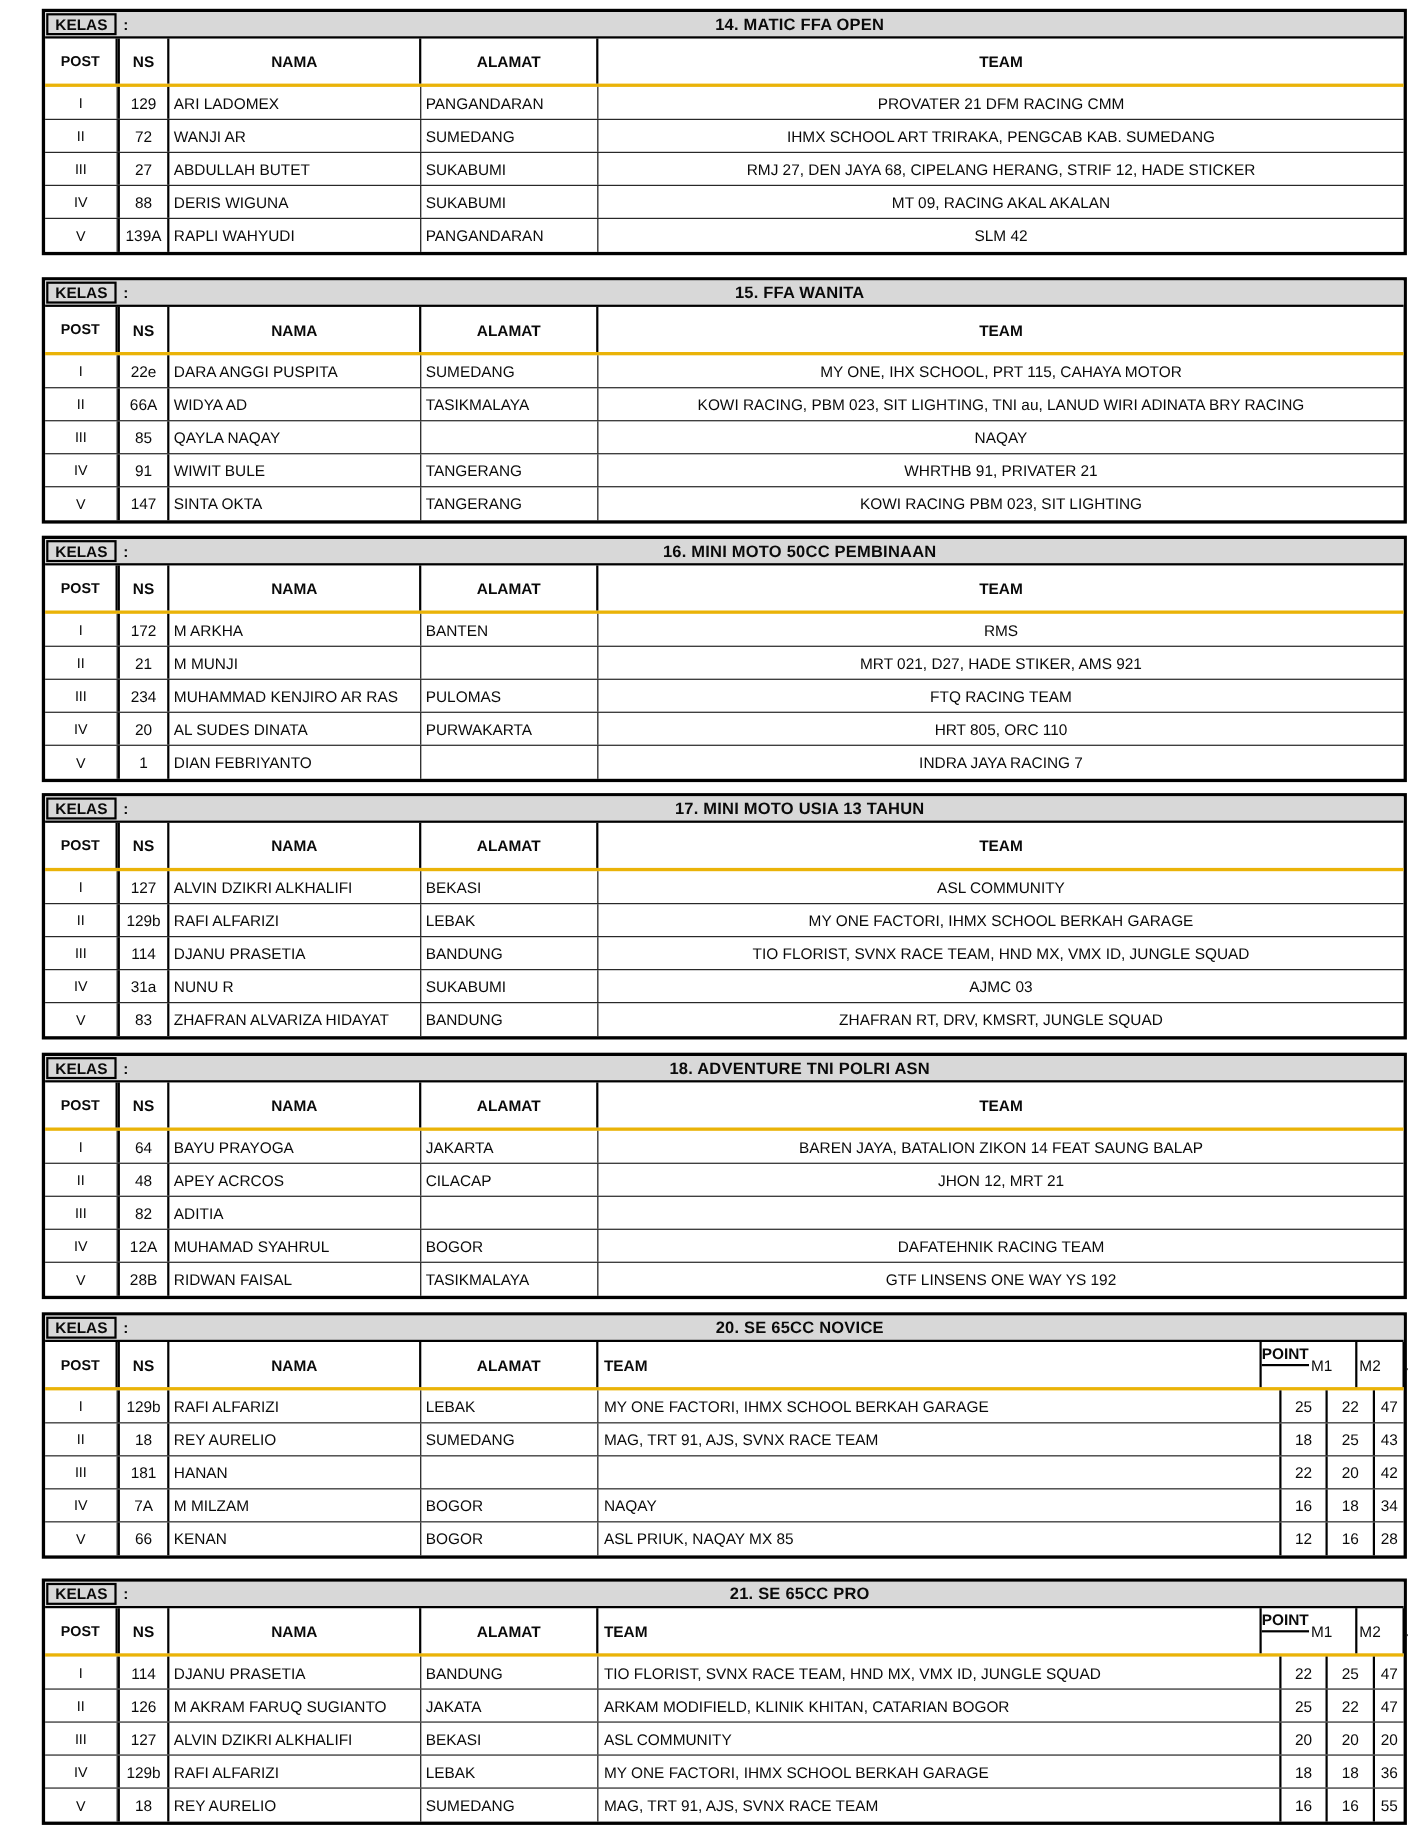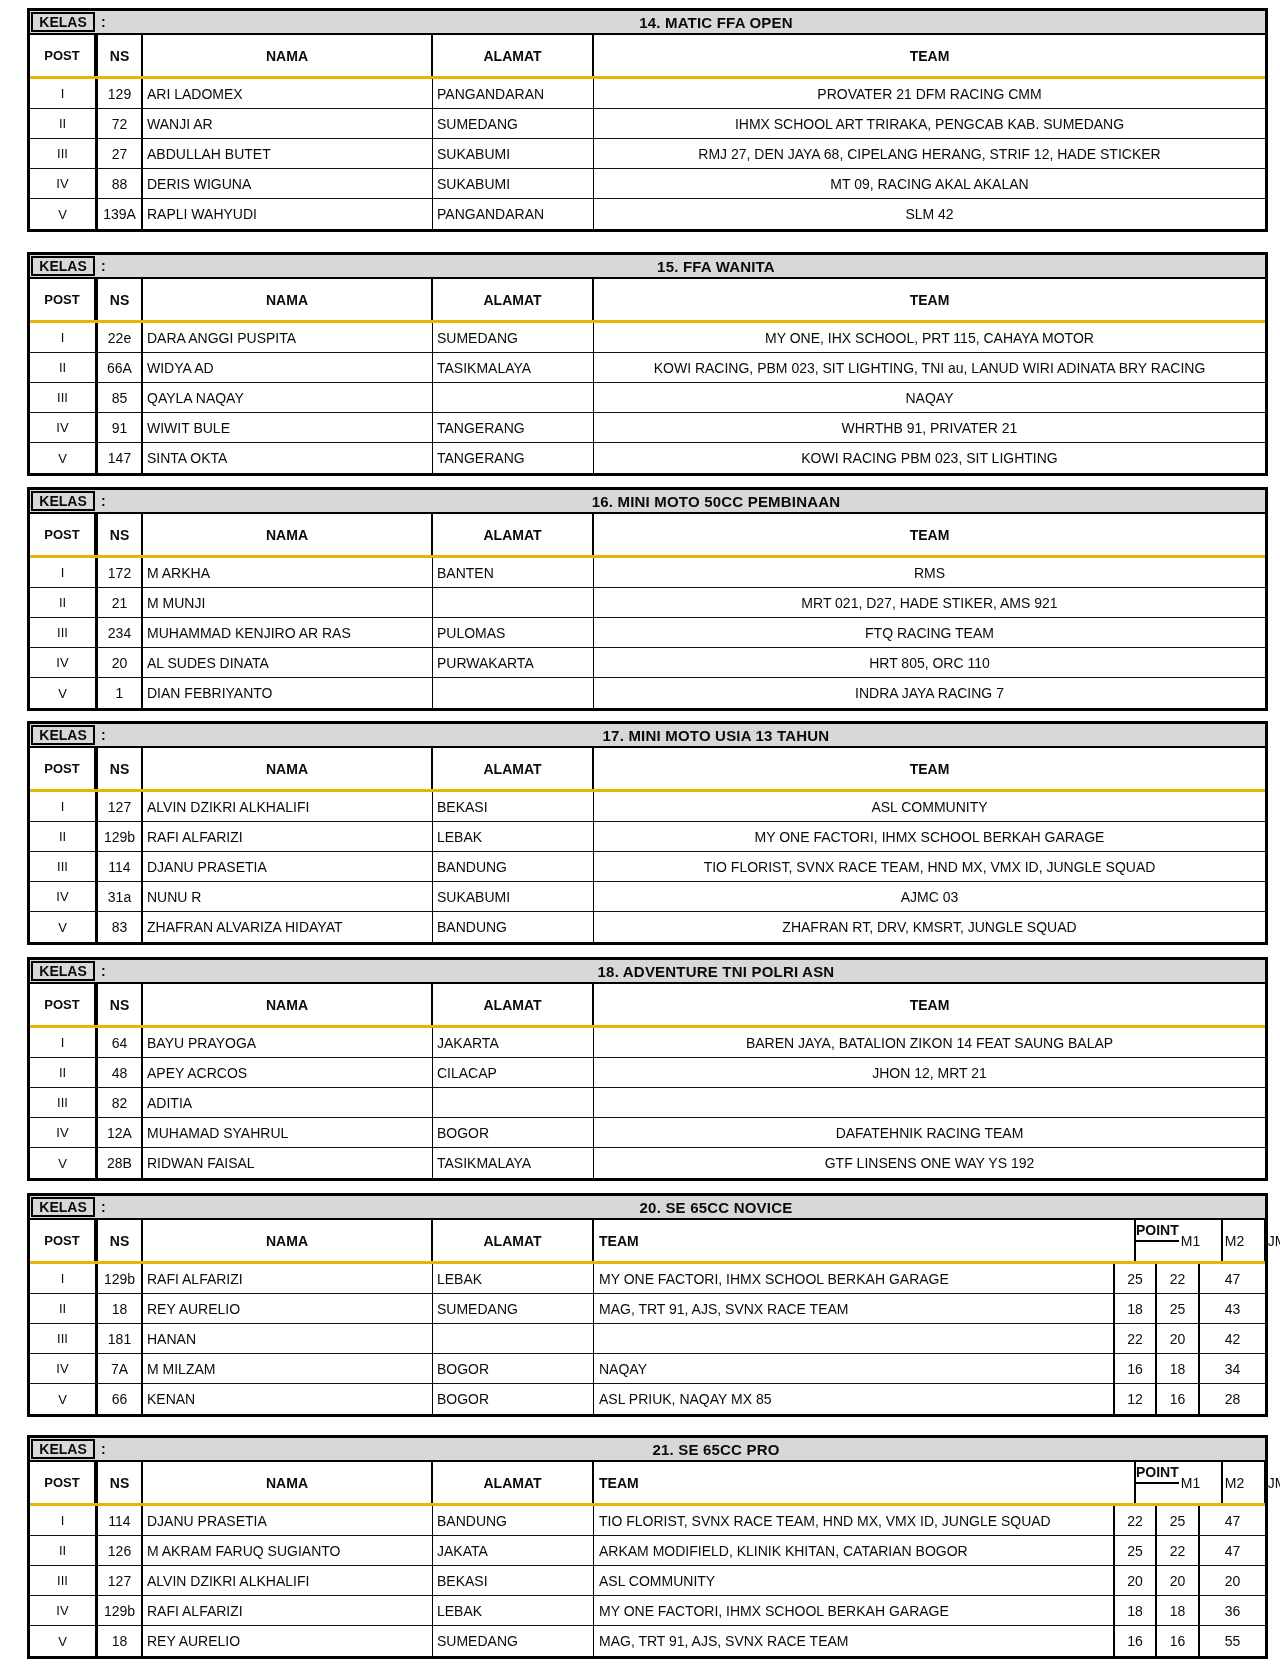--- a/index.html
+++ b/index.html
@@ -3,21 +3,21 @@
 <meta charset="utf-8">
 <style>
   * { box-sizing: border-box; }
   html, body { margin: 0; padding: 0; }
   body {
     width: 1280px; height: 1669px;
     background: #ffffff;
     font-family: "Liberation Sans", sans-serif;
     color: #0a0a0a;
   }
-  .page { padding: 8px 0 0 27px; }
+  .page { padding: 8px 0 0 38px; }
 
   .tbl {
     width: 1241px;
     border: 3px solid #000;
     background: #fff;
   }
 
   
   .strip {
     height: 24px;
@@ -51,26 +51,26 @@
 
   
   .row { display: flex; align-items: stretch; }
   .cell {
     display: flex; align-items: center;
     font-size: 14px;
     overflow: hidden; white-space: nowrap;
   }
   .c-post   { width: 66px;  justify-content: center; border-right: 1px solid #000; font-size: 13px; }
   .c-ns     { width: 47px;  justify-content: center; border-left: 2px solid #000; border-right: 2px solid #000; }
-  .c-nama   { width: 290px; padding-left: 4px;  border-right: 1px solid #000; }
+  .c-nama   { width: 229px; padding-left: 4px;  border-right: 1px solid #000; }
   .c-alamat { width: 161px; padding-left: 4px;  border-right: 1px solid #000; }
   .c-team   { flex: 1; justify-content: center; }
   .tbl.points .c-team { justify-content: flex-start; padding-left: 5px; }
   .c-pt     { justify-content: center; border-left: 2px solid #000; }
-  .c-m1 { width: 42px; } .c-m2 { width: 43px; } .c-jml { width: 67px; }
+  .c-m1 { width: 42px; } .c-m2 { width: 43px; } .c-jml { width: 28px; }
 
   
   .hdr { height: 44px; border-bottom: 3px solid #eab308; }
   .hdr .cell { font-weight: bold; justify-content: center; padding-left: 0; }
   .hdr .c-post, .hdr .c-nama, .hdr .c-alamat { border-right: 2px solid #000; }
   .pt-block { width: 131px; border-left: 2px solid #000; display: flex; flex-direction: row; }
   .pt-top {
     height: 22px; border-bottom: 2px solid #000;
     display: flex; align-items: center; justify-content: center;
     font-weight: bold; font-size: 14px;

